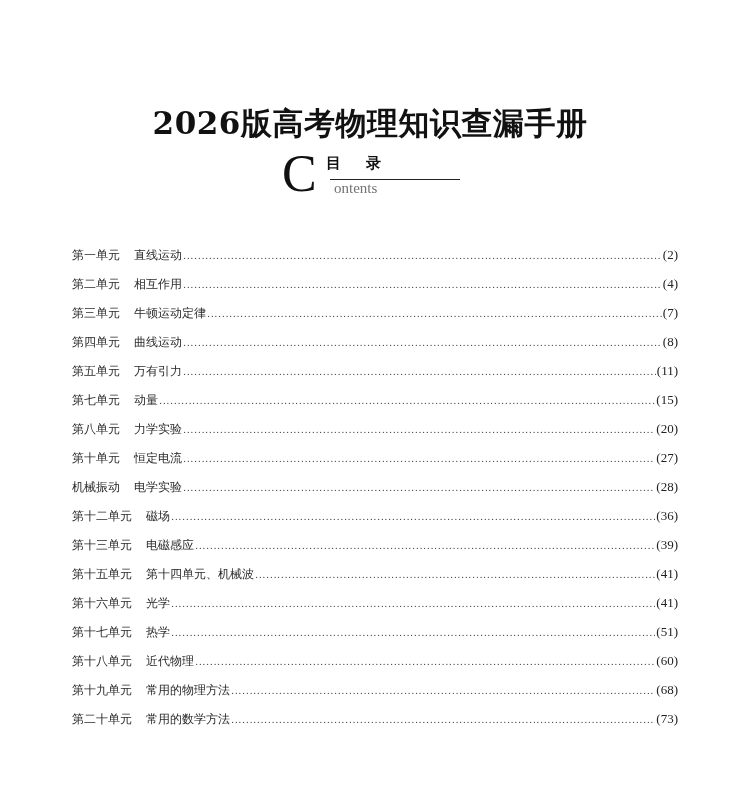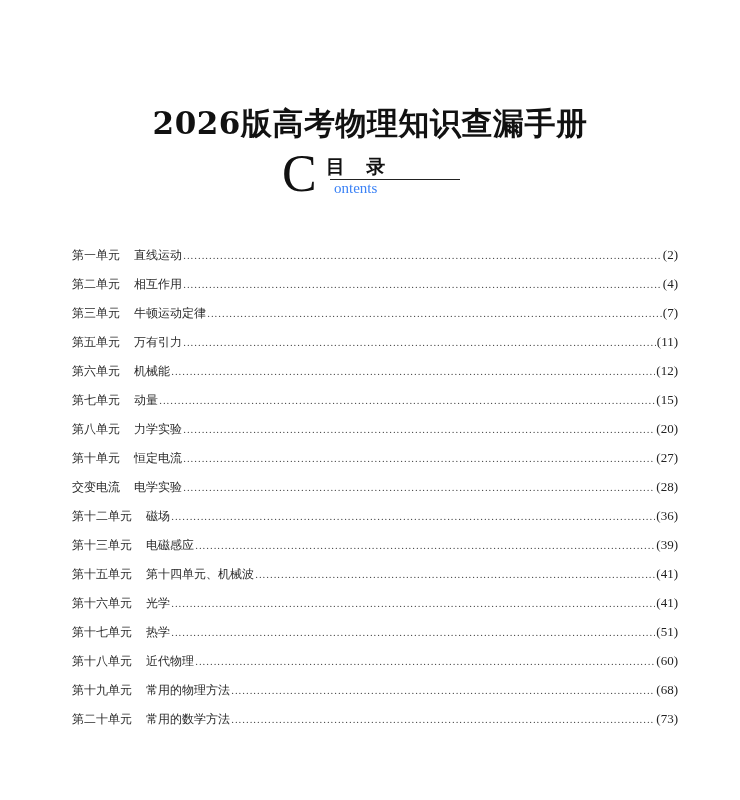--- a/index.html
+++ b/index.html
@@ -3,25 +3,25 @@
 <meta charset="utf-8">
 <style>
   html, body { margin: 0; padding: 0; background: #ffffff; }
   body { width: 740px; height: 800px; position: relative; overflow: hidden;
          font-family: "DejaVu Serif", "Liberation Serif", serif; color: #1a1a1a; }
   .title { position: absolute; left: 0; width: 740px; top: 103px; text-align: center;
            font-size: 31px; font-weight: bold; letter-spacing: 0.5px; color: #111; }
   .logo { position: absolute; left: 282px; top: 152px; width: 180px; height: 50px; }
   .logo .bigC { position: absolute; left: 0; top: -8px; font-family: "Liberation Serif", serif;
                 font-size: 52px; line-height: 60px; color: #111; }
-  .logo .mulu { position: absolute; left: 44px; top: 2px; font-family: Liberation Sans, sans-serif;
-                font-size: 19px; font-weight: bold; letter-spacing: 8px; color: #111; }
+  .logo .mulu { position: absolute; left: 44px; top: 2px; font-family: Liberation Mono, monospace;
+                font-size: 15px; font-weight: bold; letter-spacing: 8px; color: #111; }
   .logo .rule { position: absolute; left: 48px; top: 27px; width: 130px; height: 1px; background: #222; }
   .logo .contents { position: absolute; left: 52px; top: 28px; font-family: "Liberation Serif", serif;
-                    font-size: 15px; color: #3b82f6; }
+                    font-size: 15px; color: #737373; }
   .toc { position: absolute; left: 72px; top: 211px; width: 606px; }
   .row { display: flex; align-items: baseline; height: 29px; font-size: 12.5px; color: #2a2a2a; white-space: nowrap; }
   .unit { flex: 0 0 auto; font-family: "DejaVu Sans", sans-serif; font-size: 12px; margin-right: 14px; }
   .topic { flex: 0 0 auto; font-family: "DejaVu Sans", sans-serif; font-size: 12px; margin-top: 36px; }
   .dots { flex: 1 1 auto; overflow: hidden; margin: 0 1px; font-size: 10px; letter-spacing: 0.5px; color: #444; }
   .dots::before { content: "......................................................................................................................................................................................................................"; }
   .page { flex: 0 0 auto; font-family: "Liberation Serif", serif; font-size: 13px; color: #222; }
 </style>
 </head>
 <body>
@@ -48,51 +48,51 @@
       <span class="dots"></span>
       <span class="page">(4)</span>
     </div>
   <div class="row">
       <span class="unit">第三单元</span>
       <span class="topic">牛顿运动定律</span>
       <span class="dots"></span>
       <span class="page">(7)</span>
     </div>
   <div class="row">
+      <span class="unit">第四单元</span>
+      <span class="topic">曲线运动</span>
+      <span class="dots"></span>
+      <span class="page">(8)</span>
+    </div>
+  <div class="row">
       <span class="unit">第五单元</span>
       <span class="topic">万有引力</span>
       <span class="dots"></span>
       <span class="page">(11)</span>
-    </div>
-  <div class="row">
-      <span class="unit">第六单元</span>
-      <span class="topic">机械能</span>
-      <span class="dots"></span>
-      <span class="page">(12)</span>
     </div>
   <div class="row">
       <span class="unit">第七单元</span>
       <span class="topic">动量</span>
       <span class="dots"></span>
       <span class="page">(15)</span>
     </div>
   <div class="row">
       <span class="unit">第八单元</span>
       <span class="topic">力学实验</span>
       <span class="dots"></span>
       <span class="page">(20)</span>
     </div>
   <div class="row">
       <span class="unit">第十单元</span>
       <span class="topic">恒定电流</span>
       <span class="dots"></span>
       <span class="page">(27)</span>
     </div>
   <div class="row">
-      <span class="unit">交变电流</span>
+      <span class="unit">机械振动</span>
       <span class="topic">电学实验</span>
       <span class="dots"></span>
       <span class="page">(28)</span>
     </div>
   <div class="row">
       <span class="unit">第十二单元</span>
       <span class="topic">磁场</span>
       <span class="dots"></span>
       <span class="page">(36)</span>
     </div>

